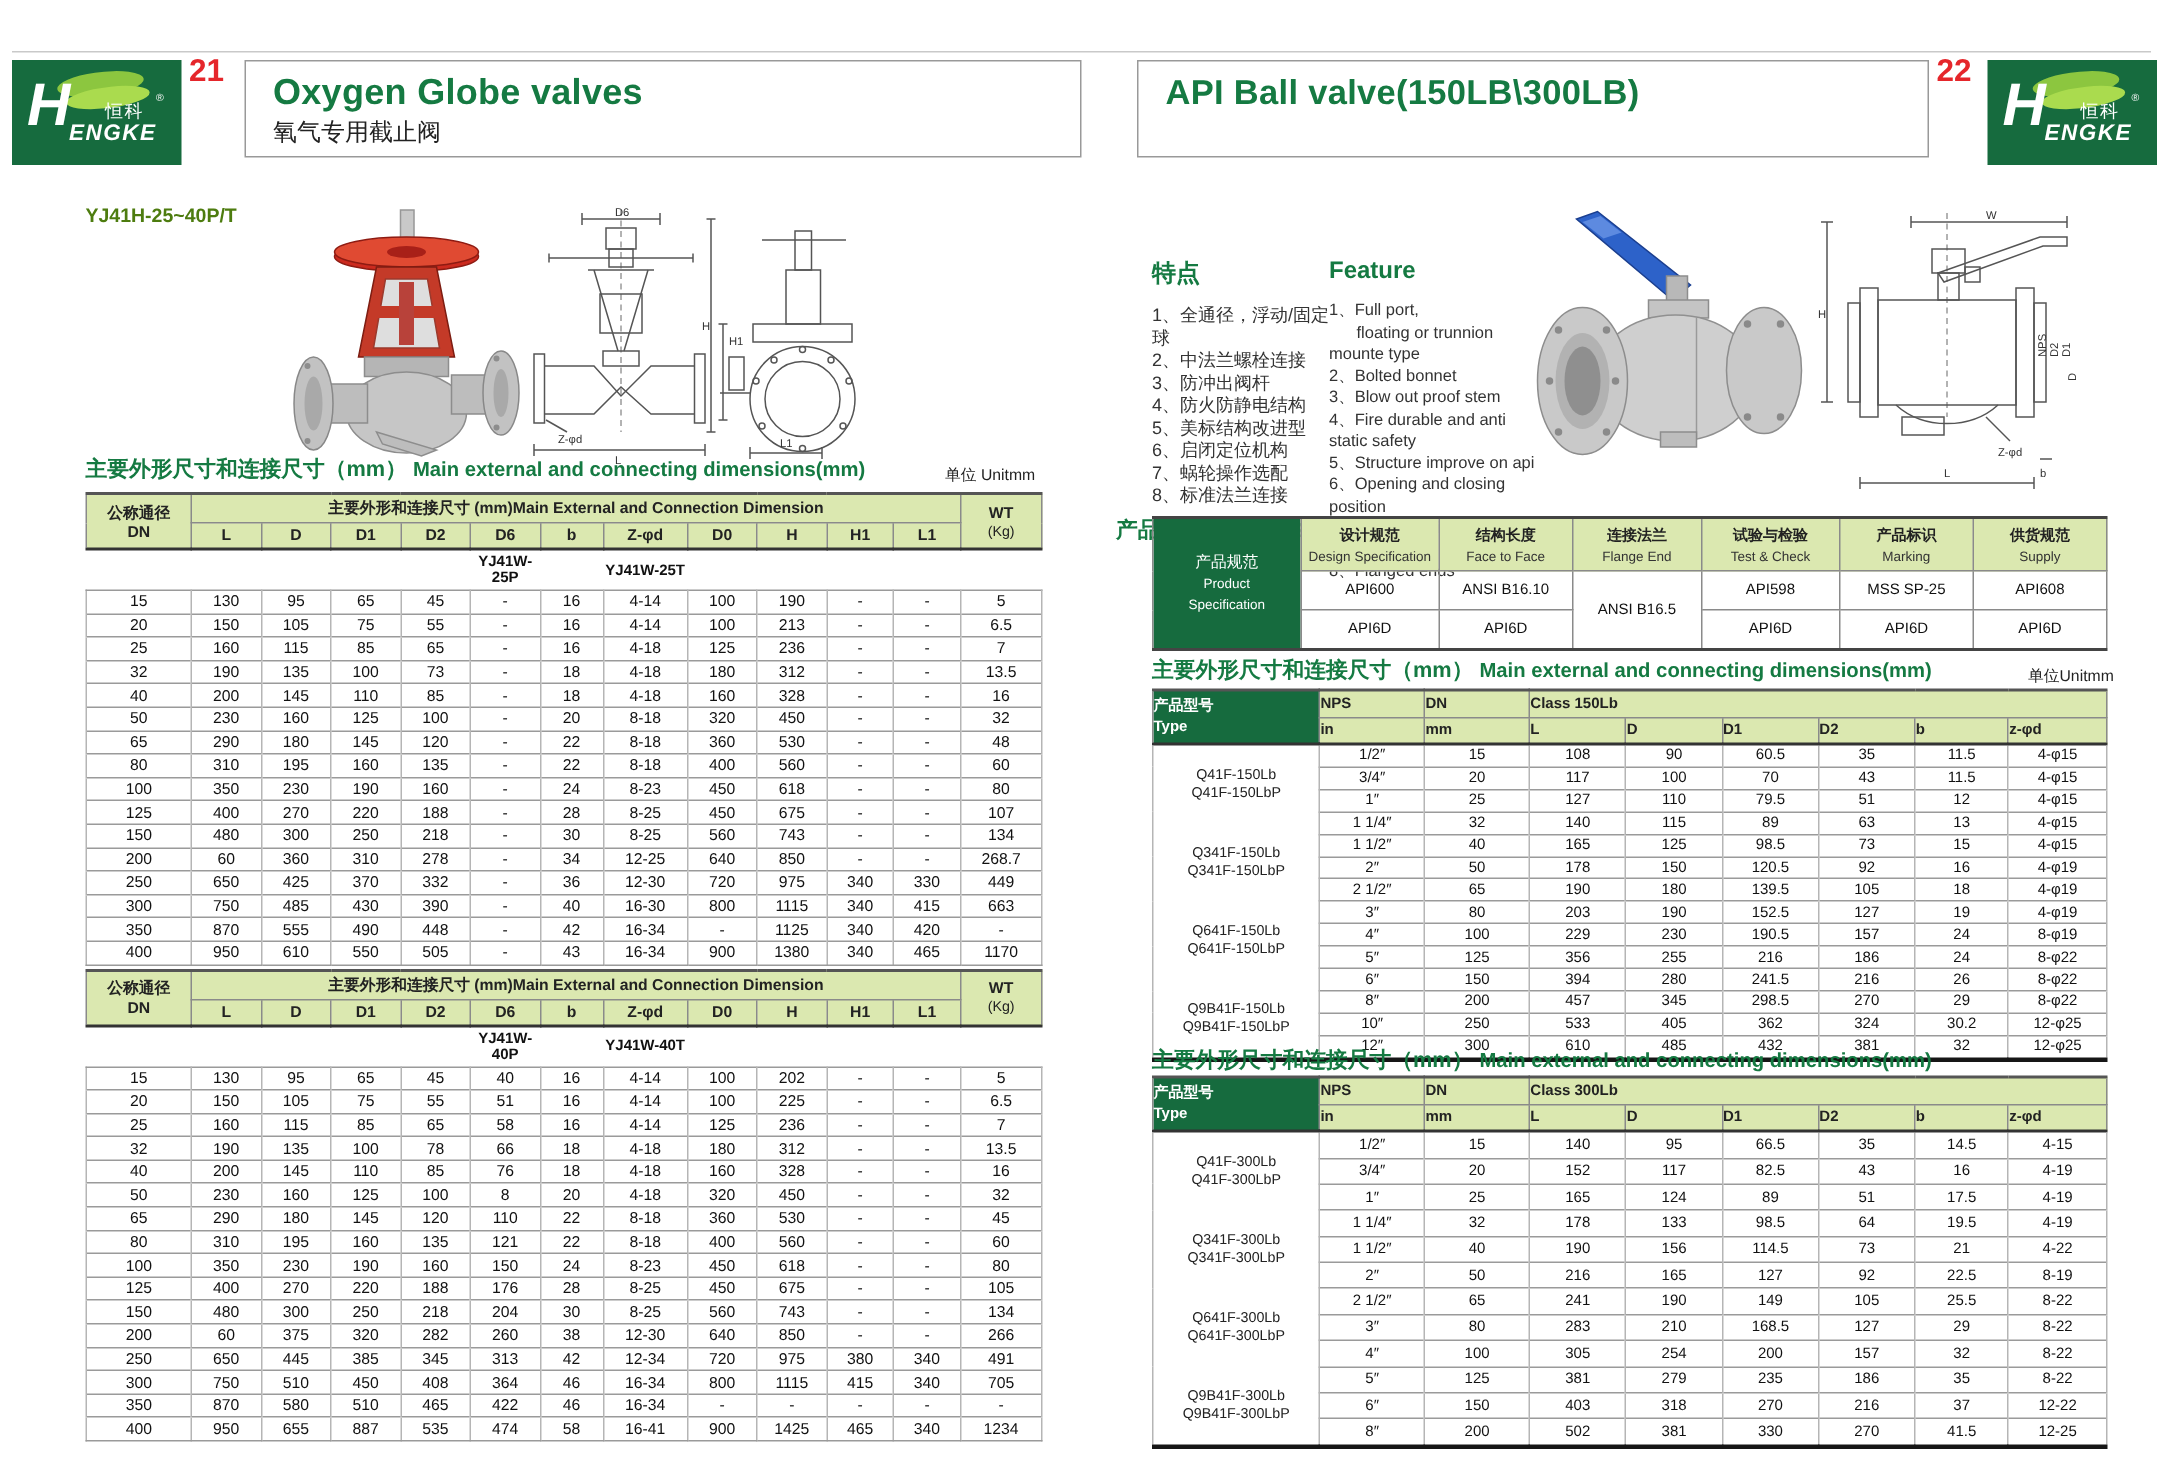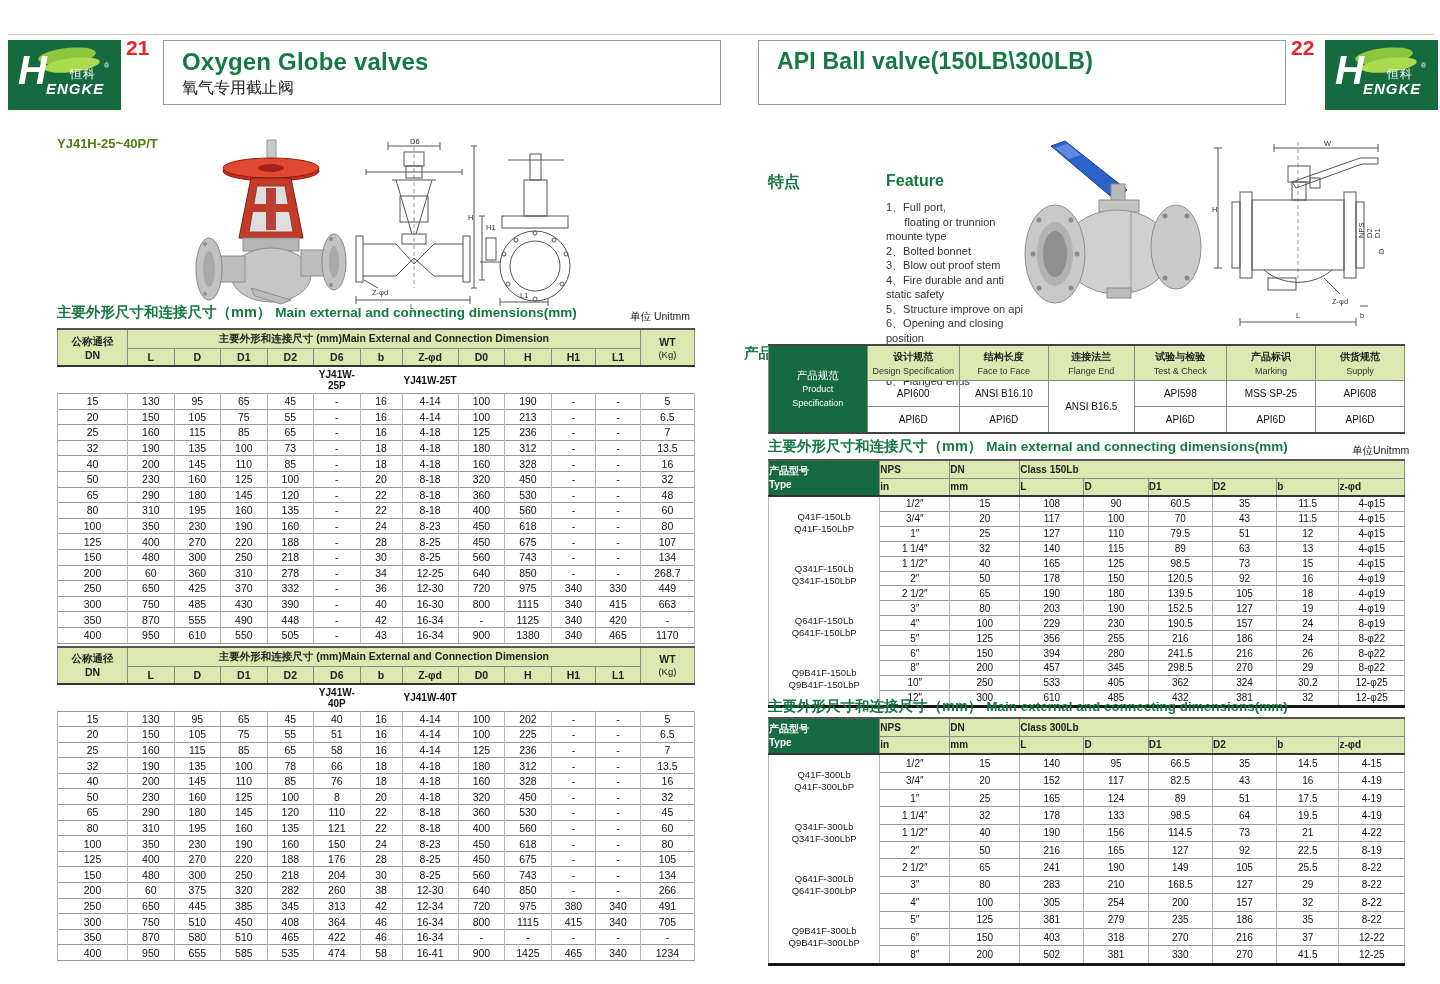--- a/index.html
+++ b/index.html
@@ -754,37 +754,47 @@
             <td>-</td>
             <td>-</td>
             <td>-</td>
             <td>-</td>
             <td>-</td>
           </tr>
           <tr>
             <td>400</td>
             <td>950</td>
             <td>655</td>
-            <td>585</td>
+            <td>887</td>
             <td>535</td>
             <td>474</td>
             <td>58</td>
             <td>16-41</td>
             <td>900</td>
             <td>1425</td>
             <td>465</td>
             <td>340</td>
             <td>1234</td>
           </tr>
         </tbody>
     </table>
   </div>
 
   <div class="feat" style="left:768px;top:172px;width:118px;">
     <div class="hd">特点</div>
+    <div>
+        <div class="li">1、全通径，浮动/固定球</div>
+        <div class="li">2、中法兰螺栓连接</div>
+        <div class="li">3、防冲出阀杆</div>
+        <div class="li">4、防火防静电结构</div>
+        <div class="li">5、美标结构改进型</div>
+        <div class="li">6、启闭定位机构</div>
+        <div class="li">7、蜗轮操作选配</div>
+        <div class="li">8、标准法兰连接</div>
+      </div>
   </div>
   <div class="feat feat-en" style="left:886px;top:172px;width:140px;">
     <div class="hd">Feature</div>
     <div>
         <div class="li">1、Full port,</div>
         <div class="li">      floating or trunnion mounte type</div>
         <div class="li">2、Bolted bonnet</div>
         <div class="li">3、Blow out proof stem</div>
         <div class="li">4、Fire durable and anti static safety</div>
         <div class="li">5、Structure improve on api</div>

